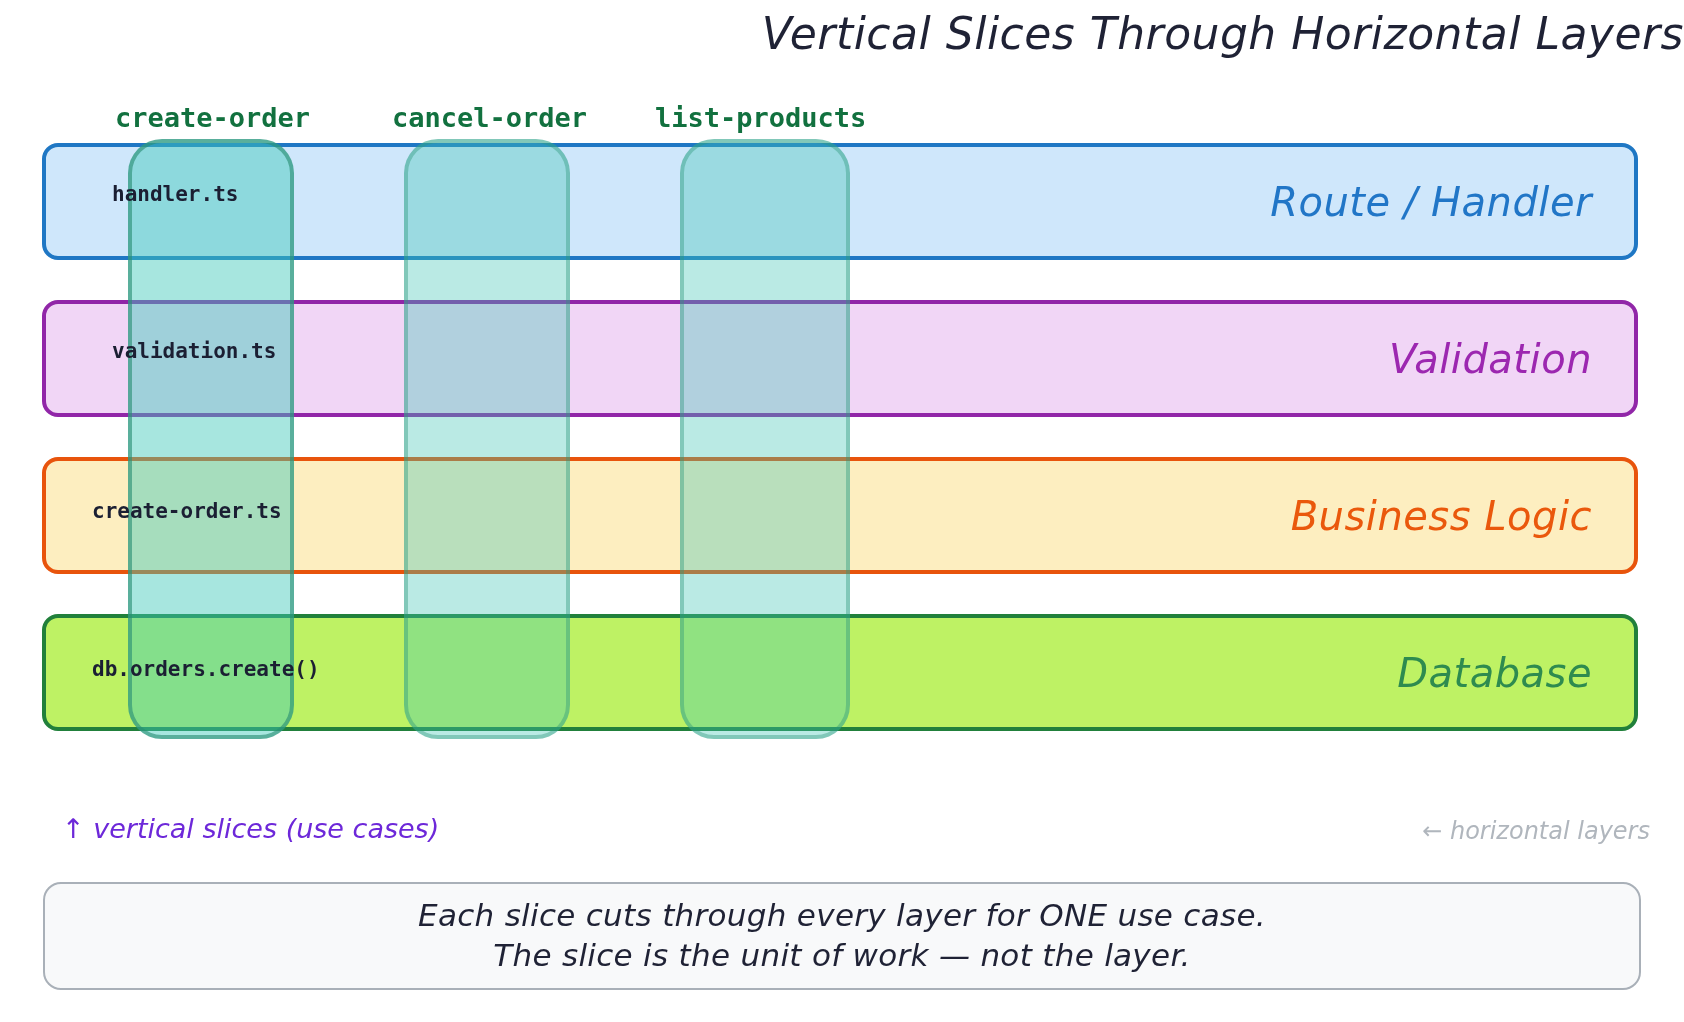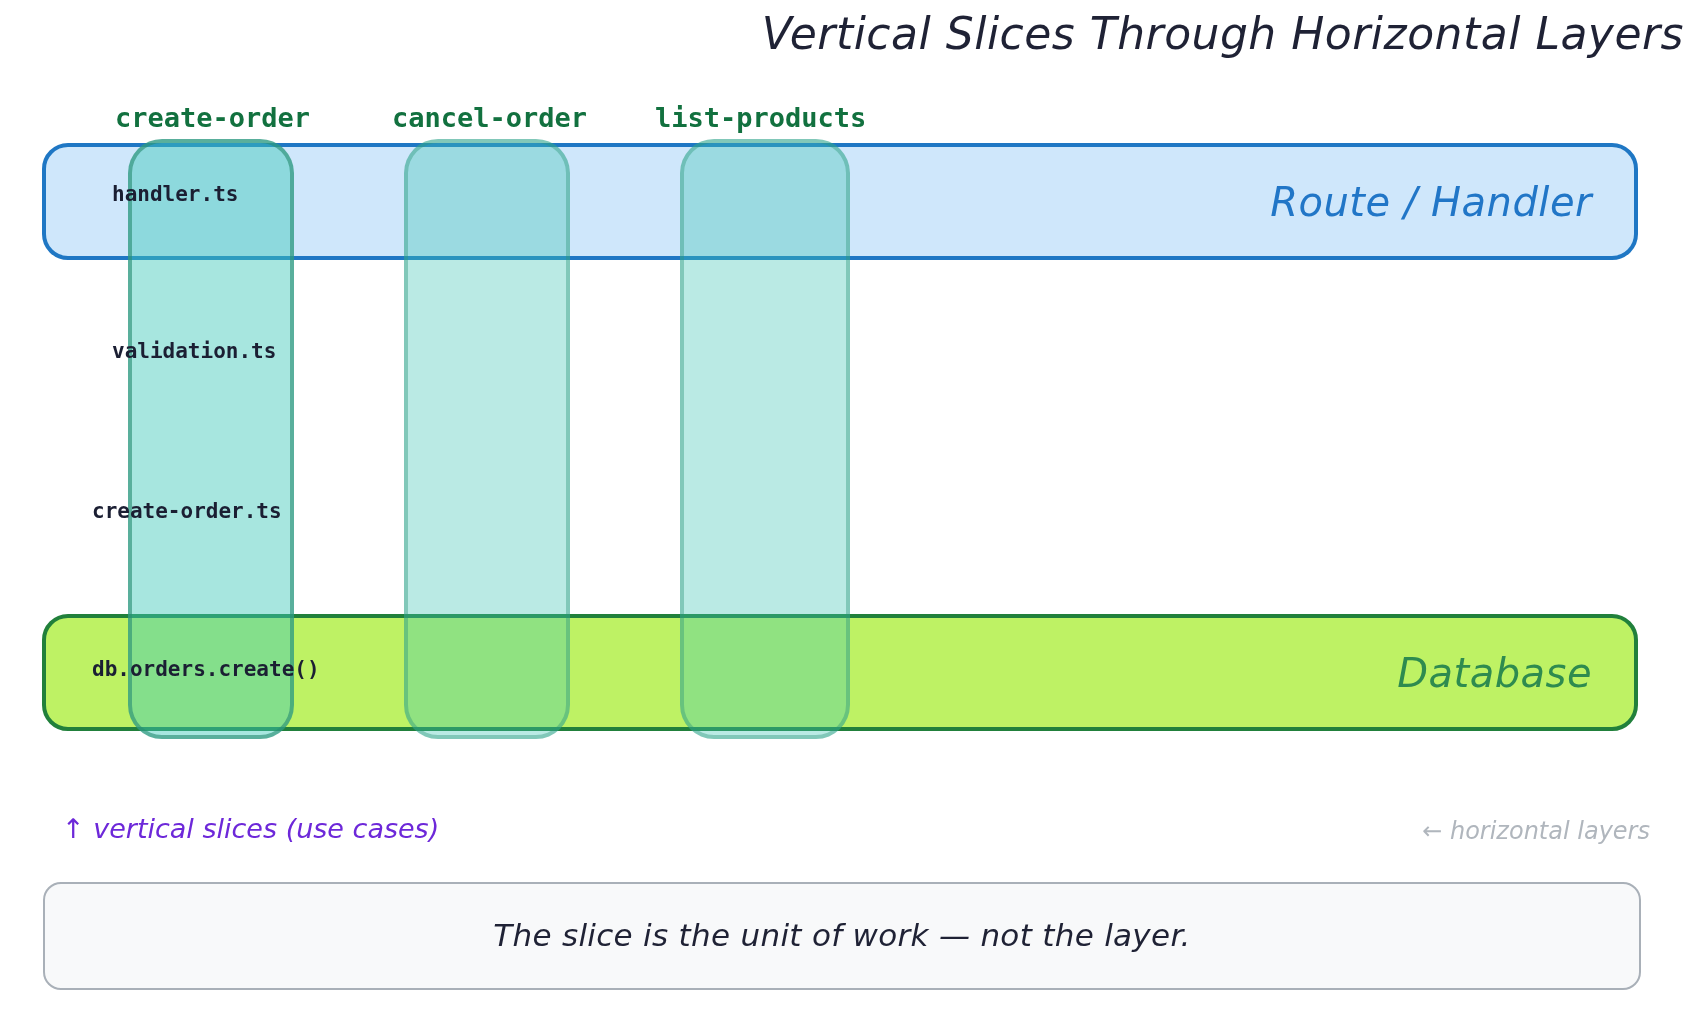--- a/index.html
+++ b/index.html
@@ -35,21 +35,21 @@
     color: #1f2235;
     font-style: italic;
   }
 
   
   .layer {
     position: absolute;
     left: 42px;
     width: 1596px;
     height: 117px;
-    border-radius: 26px;
+    border-radius: 16px;
     box-sizing: border-box;
     border-width: 4px;
     border-style: solid;
   }
   .layer-label {
     position: absolute;
     right: 42px;
     top: 50%;
     transform: translateY(-50%);
     font-size: 40px;
@@ -150,21 +150,27 @@
 <body>
 
 <div id="stage">
 
   <div class="title">Vertical Slices Through Horizontal Layers</div>
 
   <div class="layer layer-route">
     <div class="layer-label lbl-route">Route / Handler</div>
   </div>
 
+  <div class="layer layer-validation">
+    <div class="layer-label lbl-validation">Validation</div>
+  </div>
 
+  <div class="layer layer-business">
+    <div class="layer-label lbl-business">Business Logic</div>
+  </div>
 
   <div class="layer layer-database">
     <div class="layer-label lbl-database">Database</div>
   </div>
 
   <div class="slice primary" style="left:128px;  width:166px;"></div>
   <div class="slice" style="left:404px;  width:166px;"></div>
   <div class="slice" style="left:680px;  width:170px;"></div>
 
   <div class="slice-label" style="left:115px;">create-order</div>
@@ -173,16 +179,17 @@
 
   <div class="file-label" style="top:182px;">handler.ts</div>
   <div class="file-label" style="top:339px;">validation.ts</div>
   <div class="file-label file-wide" style="top:499px;">create-order.ts</div>
   <div class="file-label file-wide" style="top:657px;">db.orders.create()</div>
 
   <div class="anno anno-vertical">↑ vertical slices (use cases)</div>
   <div class="anno anno-horizontal">← horizontal layers</div>
 
   <div class="caption-box">
+    <div class="caption-line">Each slice cuts through every layer for ONE use case.</div>
     <div class="caption-line">The slice is the unit of work — not the layer.</div>
   </div>
 
 </div>
 
 </body></html>

